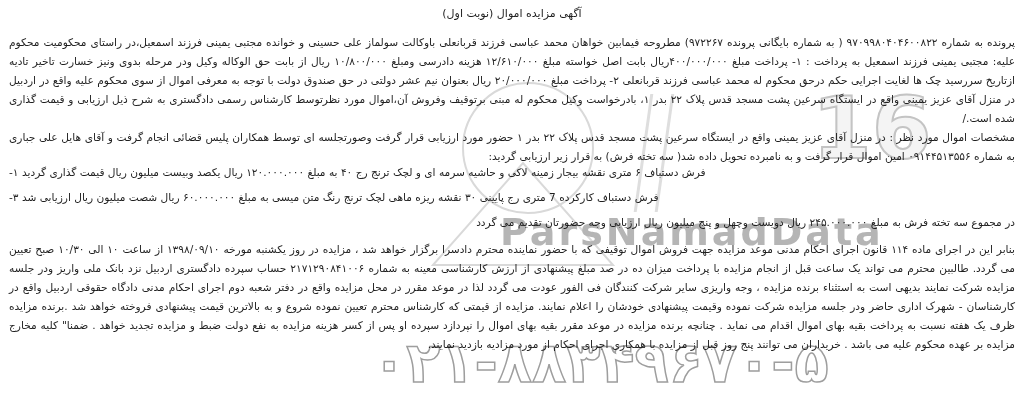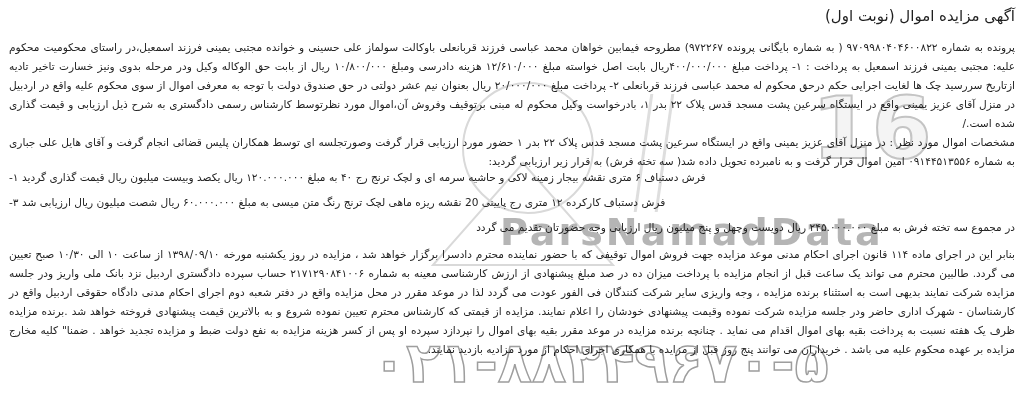--- a/index.html
+++ b/index.html
@@ -42,22 +42,22 @@
   }
   .wm-bar.b1{left:642px;top:94px;}
   .wm-bar.b2{left:663px;top:94px;}
   
   .content{
     position:absolute;inset:0;z-index:2;
     padding:5px 9px 0 9px;
     font-size:10.6px;
   }
   .doc-title{
-    text-align:right;
-    font-size:15px;
+    text-align:center;
+    font-size:11px;
     margin:2px 0 13px 0;
   }
   .para{
     text-align:justify;
     line-height:19px;
   }
   .para-case{}
   .para-prop{}
   .item-line{
     text-align:left;
@@ -92,20 +92,20 @@
 
   <div class="content">
 
     <div class="doc-title">آگهی مزایده اموال (نوبت اول)</div>
 
     <div class="para para-case">پرونده به شماره ۹۷۰۹۹۸۰۴۰۴۶۰۰۸۲۲ ( به شماره بایگانی پرونده ۹۷۲۲۶۷) مطروحه فیمابین خواهان محمد عباسی فرزند قربانعلی باوکالت سولماز علی حسینی و خوانده مجتبی یمینی فرزند اسمعیل،در راستای محکومیت  محکوم علیه: مجتبی یمینی فرزند اسمعیل به پرداخت : ۱- پرداخت مبلغ ۴۰۰/۰۰۰/۰۰۰ریال بابت اصل خواسته مبلغ ۱۲/۶۱۰/۰۰۰ هزینه دادرسی ومبلغ ۱۰/۸۰۰/۰۰۰ ریال از بابت حق الوکاله وکیل ودر مرحله بدوی ونیز خسارت تاخیر تادیه ازتاریخ سررسید چک ها لغایت اجرایی حکم درحق محکوم له  محمد عباسی فرزند قربانعلی  ۲- پرداخت مبلغ ۲۰/۰۰۰/۰۰۰ ریال بعنوان نیم عشر دولتی در حق صندوق دولت با توجه به معرفی اموال از سوی محکوم علیه واقع در اردبیل در منزل آقای عزیز یمینی واقع در ایستگاه سرعین پشت مسجد قدس پلاک ۲۲ بدر ۱، بادرخواست وکیل محکوم له مبنی برتوقیف وفروش آن،اموال مورد نظرتوسط کارشناس رسمی دادگستری به شرح ذیل ارزیابی و قیمت گذاری شده است./</div>
 
     <div class="para para-prop">مشخصات اموال مورد نظر : در منزل آقای عزیز یمینی واقع در ایستگاه سرعین پشت مسجد قدس پلاک ۲۲ بدر ۱ حضور مورد ارزیابی قرار گرفت وصورتجلسه ای توسط همکاران پلیس قضائی انجام گرفت و آقای هایل علی جباری به شماره ۰۹۱۴۴۵۱۳۵۵۶ امین اموال قرار گرفت و به نامبرده تحویل داده شد( سه تخته فرش) به قرار زیر ارزیابی گردید:</div>
 
     <div class="item-line">فرش دستباف ۶ متری نقشه بیجار زمینه لاکی و حاشیه سرمه ای و لچک ترنج رج ۴۰ به مبلغ ۱۲۰.۰۰۰.۰۰۰ ریال یکصد وبیست میلیون ریال قیمت گذاری گردید    ۱-</div>
-    <div class="item-line">فرش دستباف کارکرده ۱۲ متری رج پایینی 20 نقشه ریزه ماهی لچک ترنج رنگ متن میسی به مبلغ ۶۰.۰۰۰.۰۰۰ ریال شصت میلیون ریال ارزیابی شد    ۳-</div>
+    <div class="item-line">فرش دستباف کارکرده 7 متری رج پایینی ۳۰ نقشه ریزه ماهی لچک ترنج رنگ متن میسی به مبلغ ۶۰.۰۰۰.۰۰۰ ریال شصت میلیون ریال ارزیابی شد    ۳-</div>
 
     <div class="total-line">در مجموع سه تخته فرش به مبلغ ۲۴۵.۰۰۰.۰۰۰ ریال دویست وچهل و پنج میلیون ریال ارزیابی وجه حضورتان تقدیم می گردد</div>
 
     <div class="para para-terms">بنابر این در اجرای ماده ۱۱۴ قانون اجرای احکام مدنی موعد مزایده جهت فروش اموال توقیفی که با حضور نماینده محترم دادسرا برگزار خواهد شد ، مزایده در روز یکشنبه مورخه ۱۳۹۸/۰۹/۱۰ از ساعت ۱۰ الی ۱۰/۳۰ صبح تعیین می گردد. طالبین محترم می تواند یک ساعت قبل از انجام مزایده با پرداخت میزان ده در صد مبلغ پیشنهادی از ارزش کارشناسی معینه به شماره ۲۱۷۱۲۹۰۸۴۱۰۰۶ حساب سپرده دادگستری اردبیل نزد بانک ملی واریز ودر جلسه مزایده شرکت نمایند بدیهی است به استثناء برنده مزایده ، وجه واریزی سایر شرکت کنندگان فی الفور عودت می گردد لذا در موعد مقرر در محل مزایده واقع در دفتر شعبه دوم اجرای احکام مدنی دادگاه حقوقی اردبیل واقع در کارشناسان - شهرک اداری حاضر ودر جلسه مزایده شرکت نموده وقیمت پیشنهادی خودشان را اعلام نمایند. مزایده از قیمتی که کارشناس محترم تعیین نموده شروع و به بالاترین قیمت پیشنهادی فروخته خواهد شد .برنده مزایده ظرف یک هفته نسبت به پرداخت بقیه بهای اموال اقدام می نماید . چنانچه برنده مزایده در موعد مقرر بقیه بهای اموال را نپردازد سپرده او پس از کسر هزینه مزایده به نفع دولت ضبط و مزایده تجدید خواهد . ضمنا" کلیه مخارج مزایده بر عهده محکوم علیه می باشد . خریداران می توانند پنج روز قبل از مزایده با همکاری اجرای احکام از مورد مزادیه بازدید نمایند.</div>
 
   </div>
 </div>
 
 </body></html>

